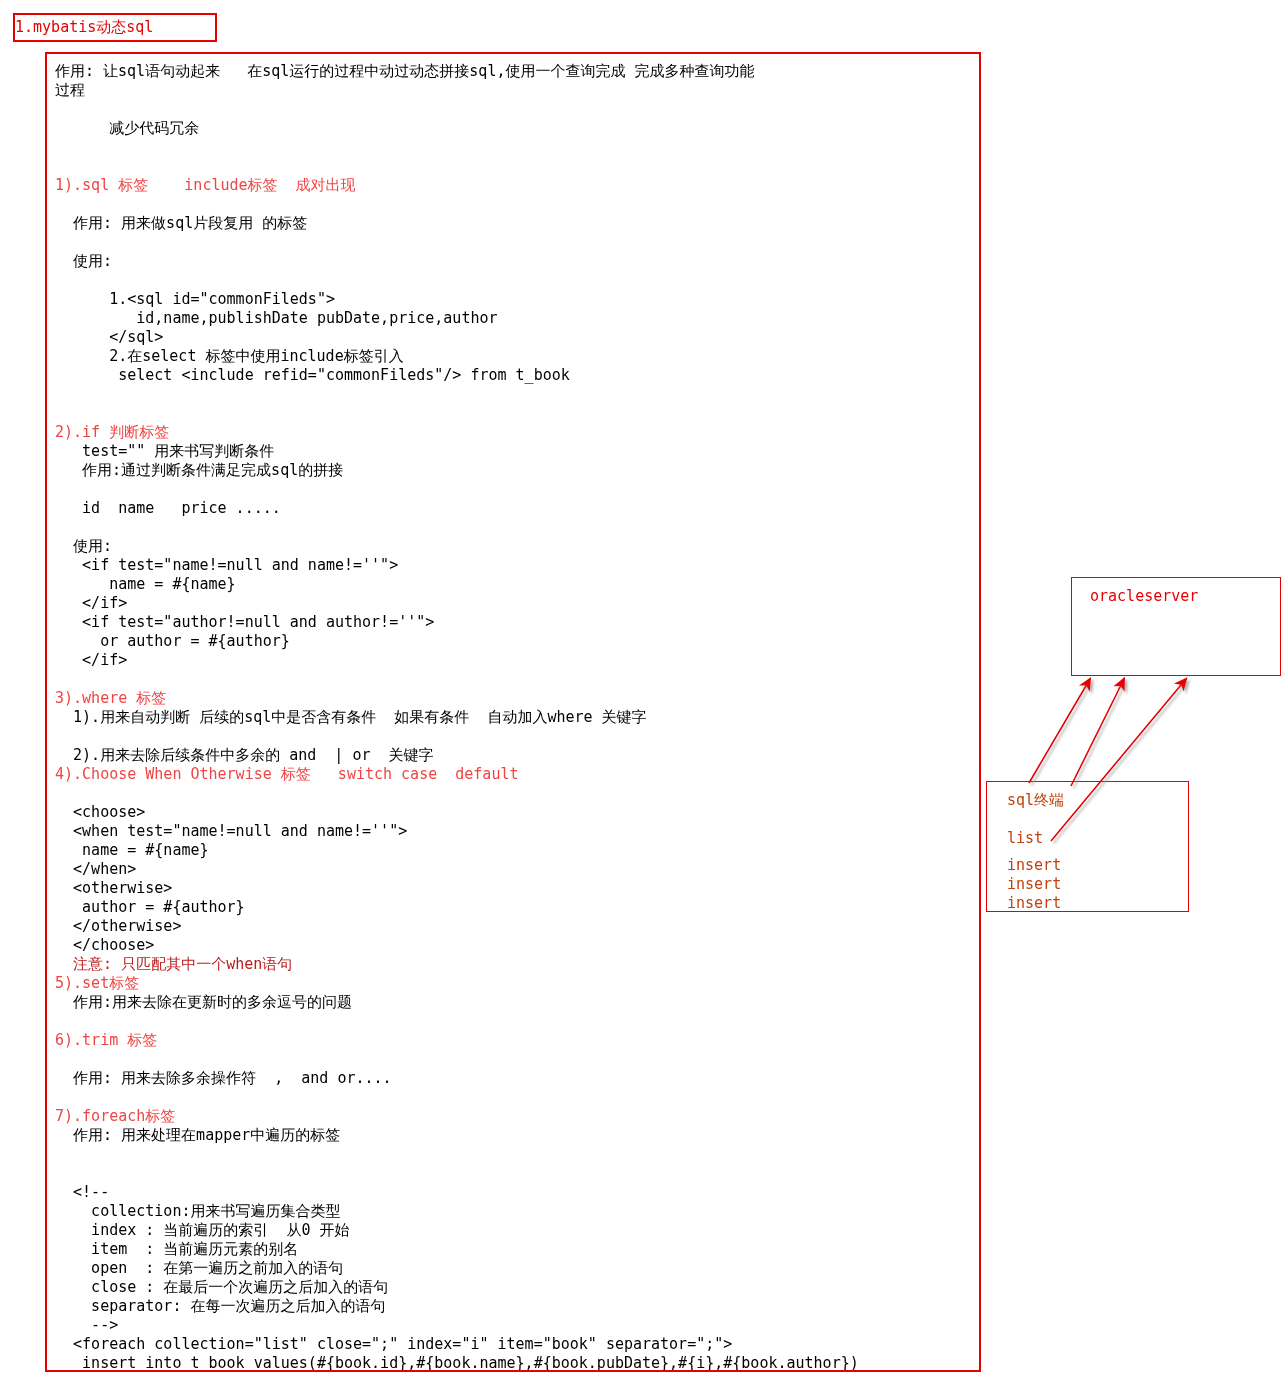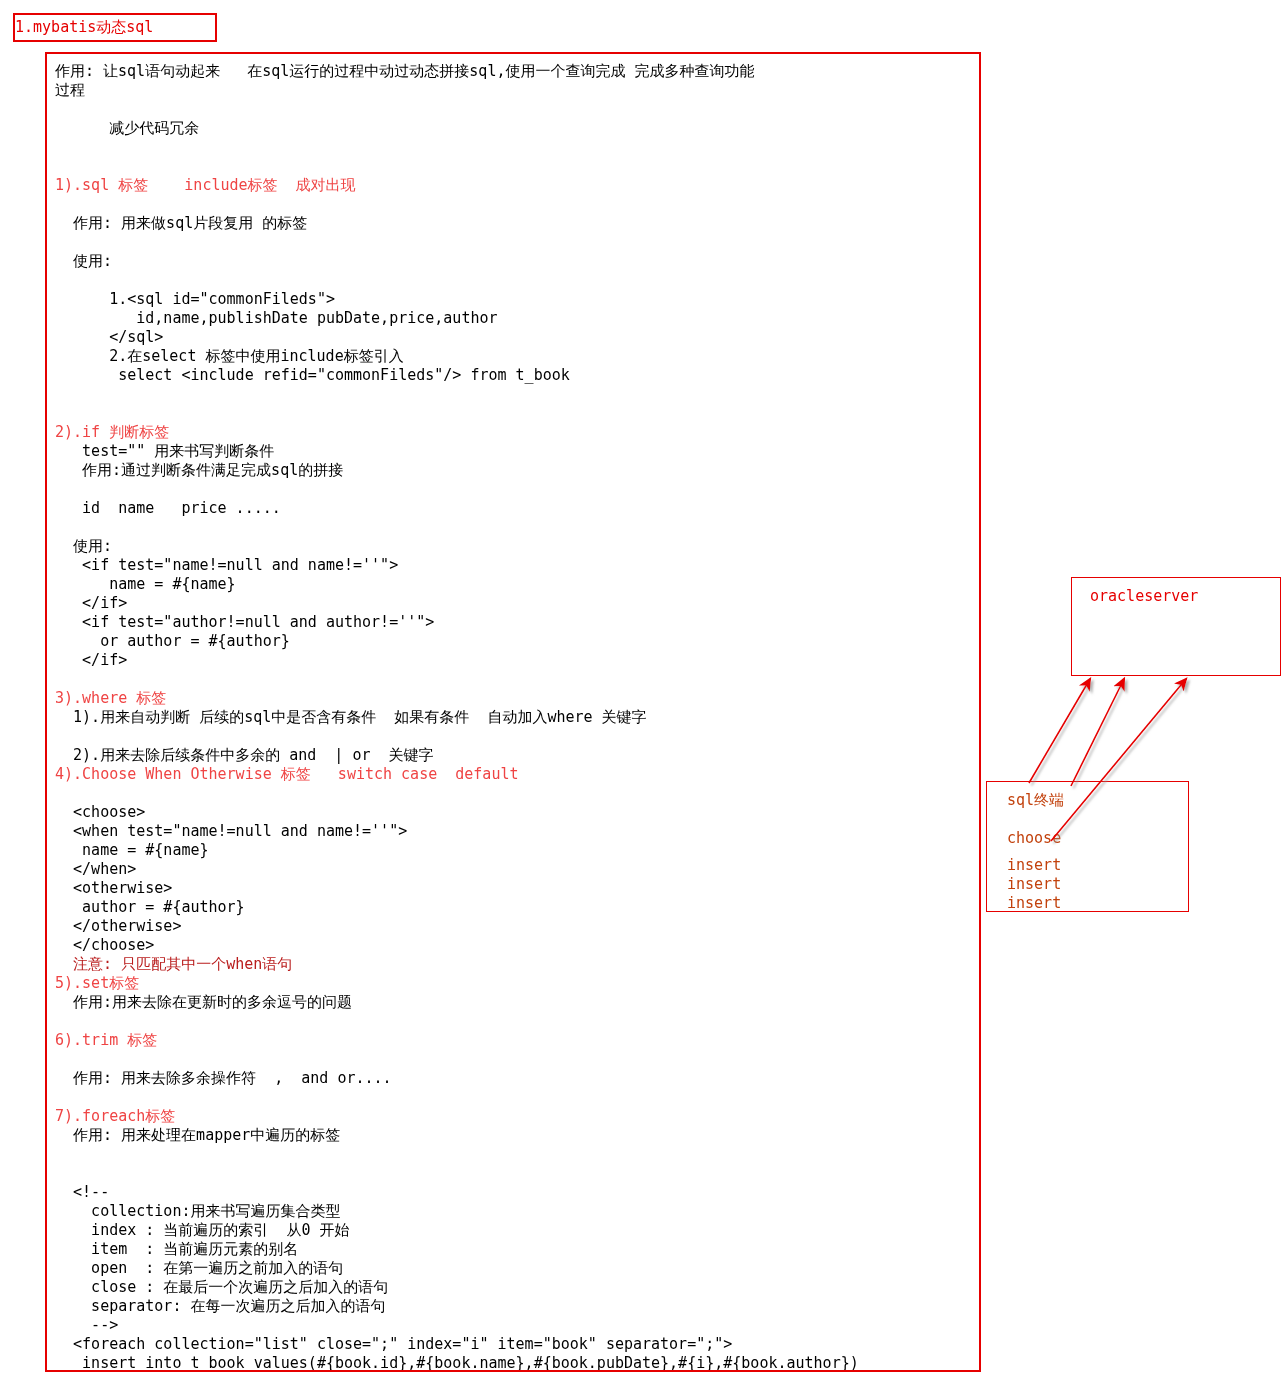--- a/index.html
+++ b/index.html
@@ -136,21 +136,21 @@
 </div>
 
 <div class="diagram">
 
   <div class="box-oracle">
     <span class="lbl">oracleserver</span>
   </div>
 
   <div class="box-sqlterm">
     <span class="lbl l-sqlterm">sql终端</span>
-    <span class="lbl l-batch">choose</span>
+    <span class="lbl l-batch">list</span>
     <span class="lbl l-ins1">insert</span>
     <span class="lbl l-ins2">insert</span>
     <span class="lbl l-ins3">insert</span>
   </div>
 
   <svg class="arrows" viewBox="0 0 1285 1379">
     <defs>
       <marker id="ah" markerWidth="9" markerHeight="9" refX="7" refY="4.5" orient="auto" markerUnits="strokeWidth">
         <path d="M0,0.6 L8.5,4.5 L0,8.4 L2.2,4.5 Z" fill="#e60000"></path>
       </marker>

